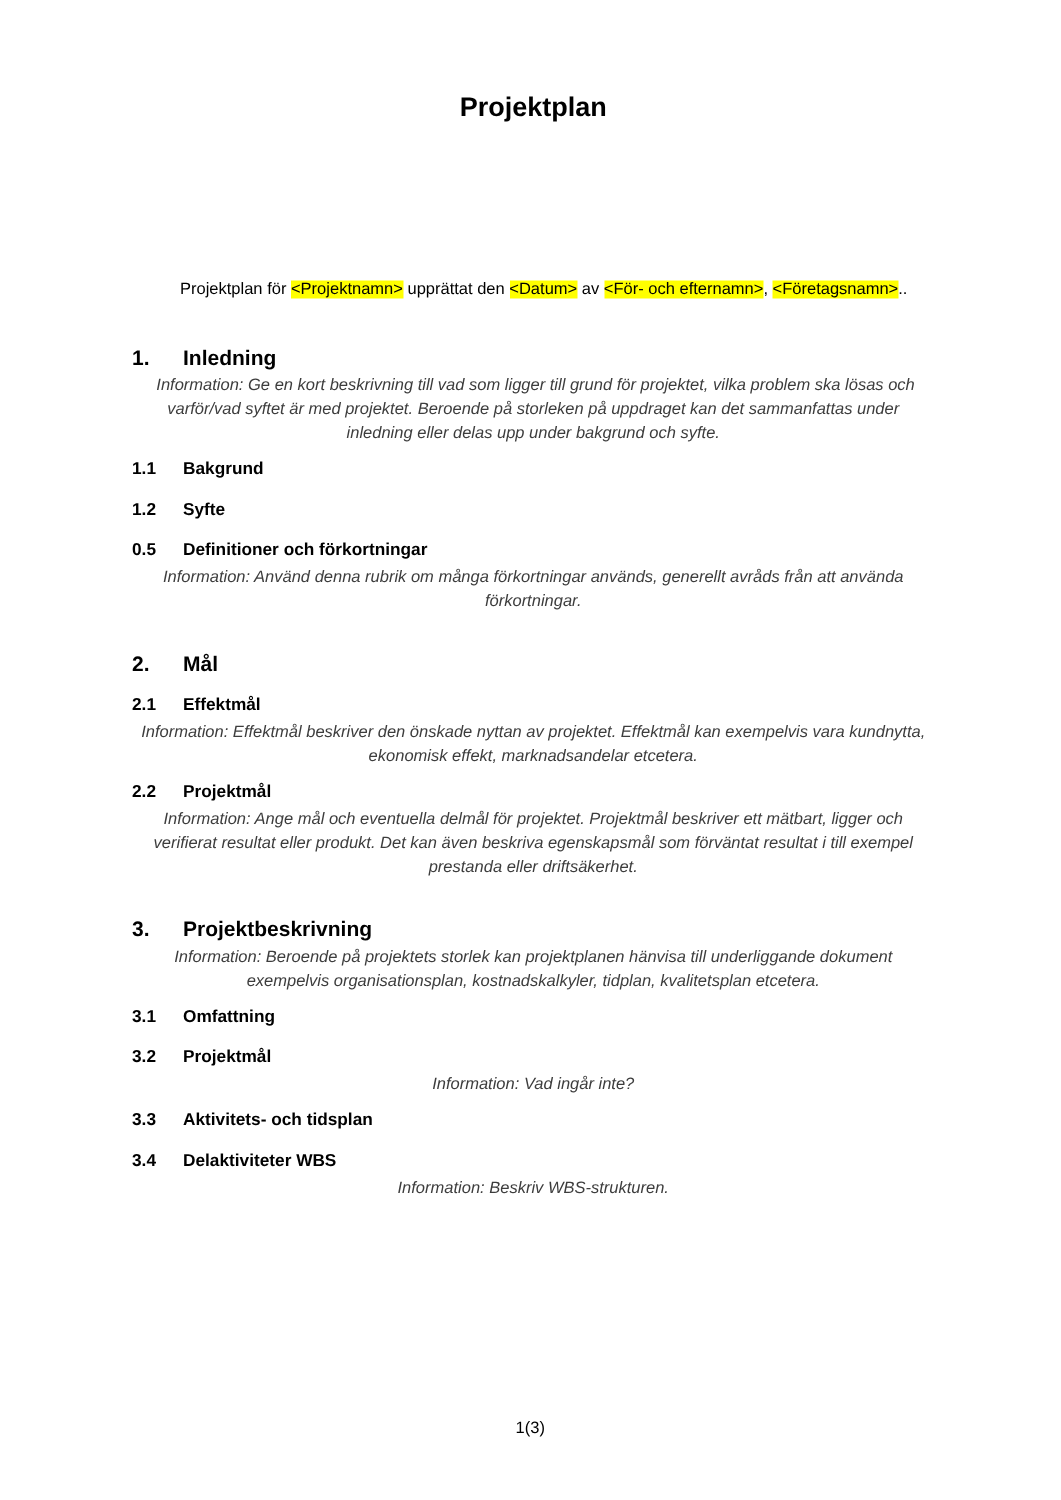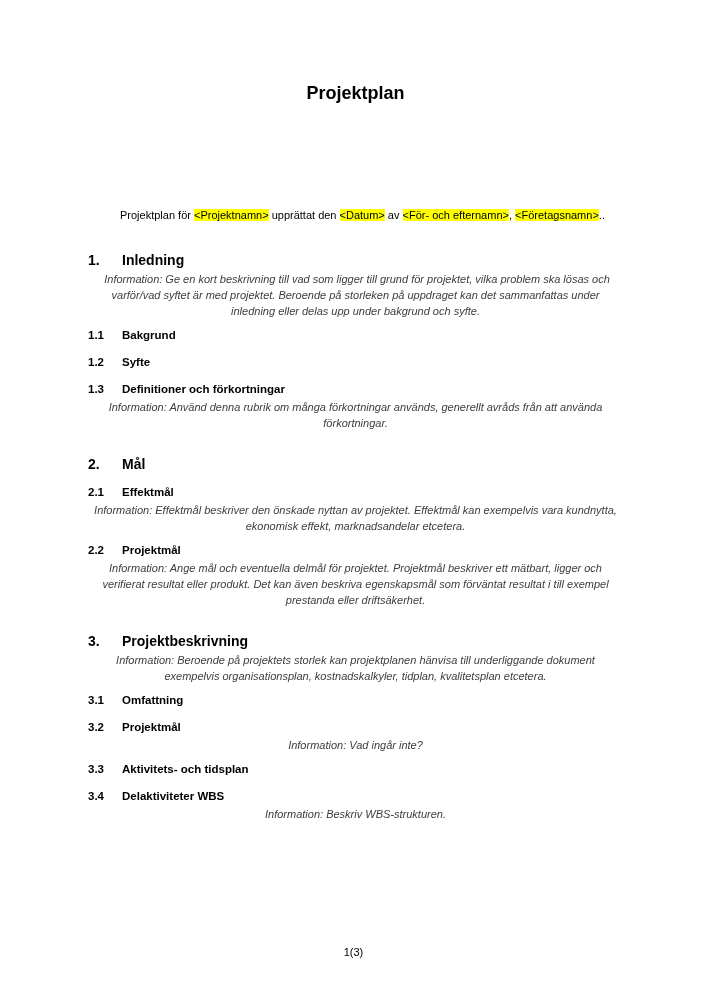--- a/index.html
+++ b/index.html
@@ -20,21 +20,21 @@
     width: 707px;
     height: 1000px;
     background: #ffffff;
   }
   .content {
     margin: 0 84px 0 88px;
     width: 535px;
   }
   .doc-title {
     margin: 0;
-    padding-top: 84px;
+    padding-top: 62px;
     text-align: center;
     font-size: 18px;
     line-height: 18px;
     font-weight: bold;
     letter-spacing: 0px;
   }
   .intro {
     margin: 105px 0 0 0;
     font-size: 11px;
     line-height: 16px;
@@ -101,21 +101,21 @@
         <p class="info"> Information: Ge en kort beskrivning till vad som ligger till grund för projektet, vilka problem ska lösas och varför/vad syftet är med projektet. Beroende på storleken på uppdraget kan det sammanfattas under inledning eller delas upp under bakgrund och syfte.</p>
         <div class="h2">
           <span class="num">1.1</span>
           <span class="htitle">Bakgrund</span>
         </div>
         <div class="h2">
           <span class="num">1.2</span>
           <span class="htitle">Syfte</span>
         </div>
         <div class="h2">
-          <span class="num">1.3</span>
+          <span class="num">0.5</span>
           <span class="htitle">Definitioner och förkortningar</span>
         </div>
         <p class="info">Information: Använd denna rubrik om många förkortningar används, generellt avråds från att använda förkortningar.</p>
         <div class="h1">
           <span class="num">2.</span>
           <span class="htitle">Mål</span>
         </div>
         <div class="h2">
           <span class="num">2.1</span>
           <span class="htitle">Effektmål</span>

